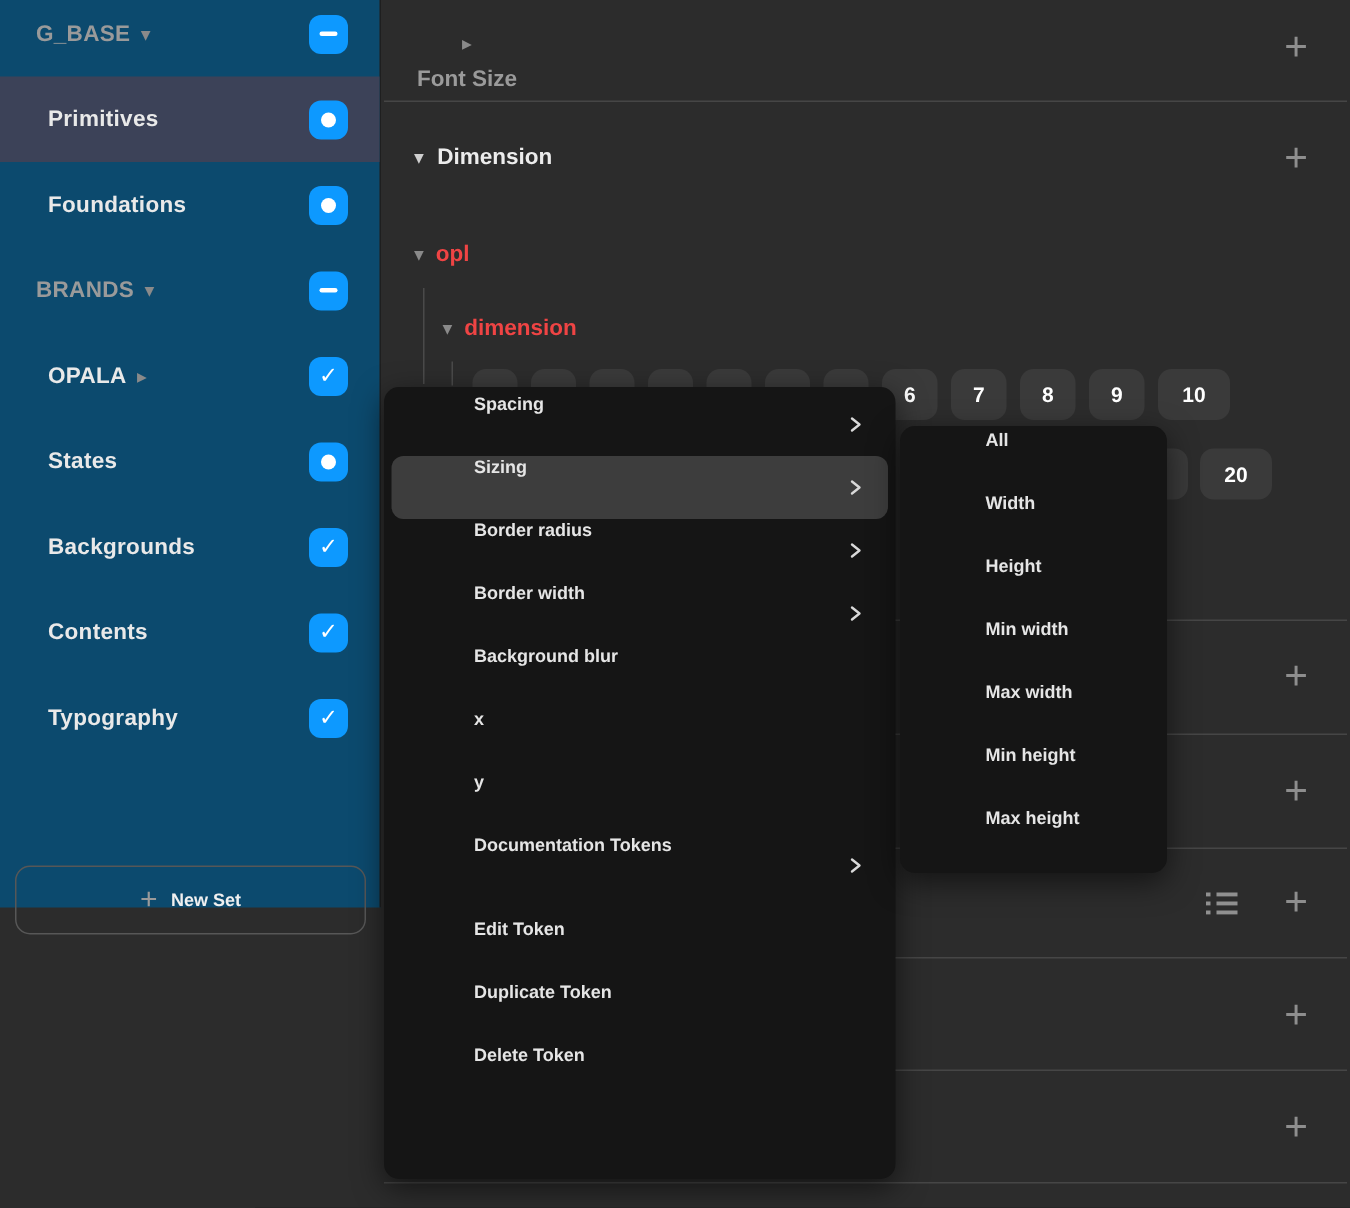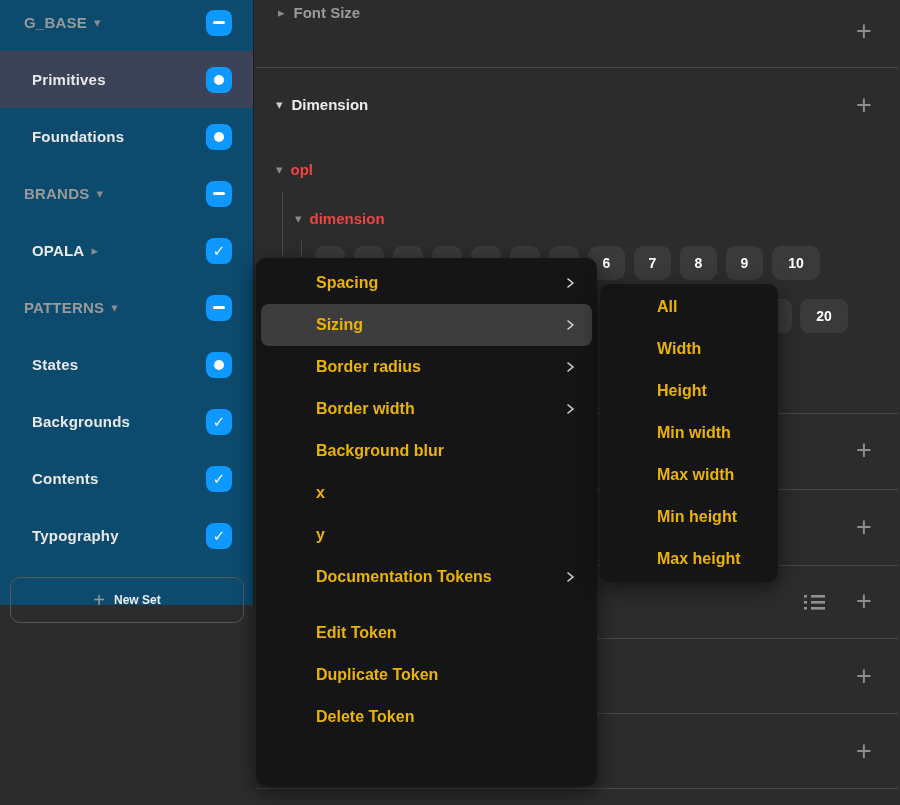--- a/index.html
+++ b/index.html
@@ -80,22 +80,22 @@
 
   
   .context-menu{
     position:absolute; left:256px; top:258px; width:341px; height:528px;
     background:#151515; border-radius:10px; z-index:10;
     box-shadow:0 6px 20px rgba(0,0,0,.55);
     padding-top:4px;
   }
   .menu-item{
     height:42px; margin:0 5px; padding:0 16px 0 55px; border-radius:8px;
-    display:flex; align-items:center; cursor:pointer;
-    font-size:16px; font-weight:600; color:#eab308;
+    display:flex; cursor:pointer;
+    font-size:12px; font-weight:600; color:#e5e5e5;
   }
   .menu-item.highlight{ background:#3d3d3d; }
   .menu-item .chev{ margin-left:auto; display:flex; align-items:center; }
   .menu-actions{ margin-top:14px; }
 
   .submenu{
     position:absolute; left:600px; top:284px; width:178px; height:298px;
     background:#151515; border-radius:10px; z-index:11;
     box-shadow:0 6px 20px rgba(0,0,0,.55);
     padding-top:2px;
@@ -131,25 +131,20 @@
         <span class="caret" data-dir="down"></span>
         <span class="cb" data-state="minus"></span>
       </div>
 
       <div class="set-row item dim">
         <span class="row-label">OPALA</span>
         <span class="caret" data-dir="right"></span>
         <span class="cb" data-state="check"></span>
       </div>
 
-      <div class="set-row group">
-        <span class="row-label">PATTERNS</span>
-        <span class="caret" data-dir="down"></span>
-        <span class="cb" data-state="minus"></span>
-      </div>
 
       <div class="set-row item">
         <span class="row-label">States</span>
         <span class="cb" data-state="dot"></span>
       </div>
 
       <div class="set-row item">
         <span class="row-label">Backgrounds</span>
         <span class="cb" data-state="check"></span>
       </div>
@@ -165,21 +160,21 @@
       </div>
 
     </div>
 
     <button class="new-set-btn">
       <span class="plus-glyph">+</span>
       <span class="btn-text">New Set</span>
     </button>
   </aside>
 
-  <div class="section-header collapsed" style="left:278px; top:4px;">
+  <div class="section-header collapsed" style="left:278px; top:22px;flex-direction:column;">
     <span class="caret sh-caret" data-dir="right"></span>
     <span class="sh-label">Font Size</span>
   </div>
   <button class="add-btn" style="left:851px; top:18px;">+</button>
 
   <div class="divider" style="top:67px;"></div>
 
   <div class="section-header expanded" style="left:276px; top:96px;">
     <span class="caret sh-caret" data-dir="down"></span>
     <span class="sh-label">Dimension</span>

